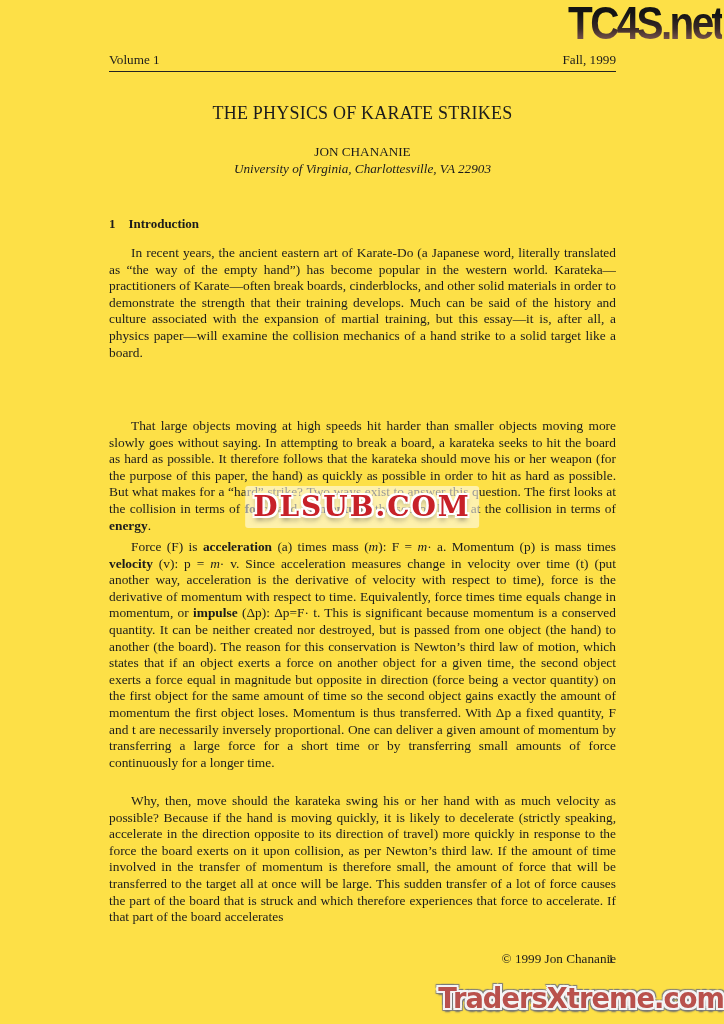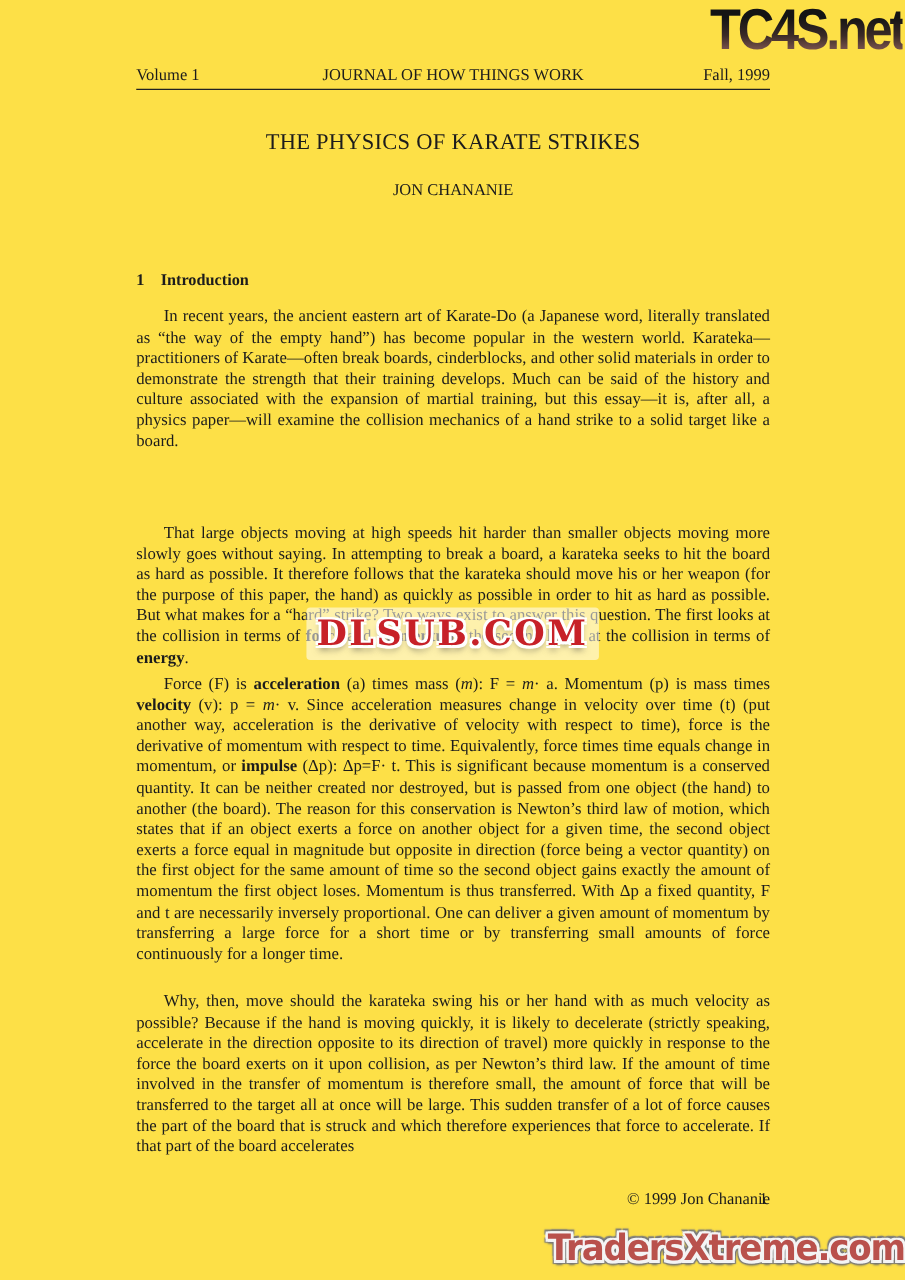--- a/index.html
+++ b/index.html
@@ -111,26 +111,26 @@
 </style>
 </head>
 <body>
 
 <div class="page">
 
   <div class="wm-tc4s">TC4S.net</div>
 
   <div class="header">
     <span>Volume 1</span>
-    <span class="center">JOURNAL OF HOW THINGS WORK</span>
     <span>Fall, 1999</span>
   </div>
 
   <div class="title">THE PHYSICS OF KARATE STRIKES</div>
   <div class="author">JON CHANANIE</div>
+  <div class="affiliation">University of Virginia, Charlottesville, VA 22903</div>
 
   <div class="sec-heading h1">
     <span class="num">1</span><span>Introduction</span>
   </div>
 
   <p class="par p1"><span>In recent years, the ancient eastern art of Karate-Do (a Japanese word, literally translated as “the way of the empty hand”) has become popular in the western world. Karateka—practitioners of Karate—often break boards, cinderblocks, and other solid materials in order to demonstrate the strength that their training develops. Much can be said of the history and culture associated with the expansion of martial training, but this essay—it is, after all, a physics paper—will examine the collision mechanics of a hand strike to a solid target like a board.</span></p>
 
 
   <p class="par p2"><span>That large objects moving at high speeds hit harder than smaller objects moving more slowly goes without saying. In attempting to break a board, a karateka seeks to hit the board as hard as possible. It therefore follows that the karateka should move his or her weapon (for the purpose of this paper, the hand) as quickly as possible in order to hit as hard as possible. But what makes for a “hard” strike? Two ways exist to answer this question. The first looks at the collision in terms of </span><span class="b">force</span><span> and </span><span class="b">momentum</span><span>; the second looks at the collision in terms of </span><span class="b">energy</span><span>.</span></p>
   <p class="par p3"><span>Force (F) is </span><span class="b">acceleration</span><span> (a) times mass (</span><span class="i">m</span><span>): F = </span><span class="i">m</span><span>· a. Momentum (p) is mass times </span><span class="b">velocity</span><span> (v): p = </span><span class="i">m</span><span>· v. Since acceleration measures change in velocity over time (t) (put another way, acceleration is the derivative of velocity with respect to time), force is the derivative of momentum with respect to time. Equivalently, force times time equals change in momentum, or </span><span class="b">impulse</span><span> (Δp): Δp=F· t. This is significant because momentum is a conserved quantity. It can be neither created nor destroyed, but is passed from one object (the hand) to another (the board). The reason for this conservation is Newton’s third law of motion, which states that if an object exerts a force on another object for a given time, the second object exerts a force equal in magnitude but opposite in direction (force being a vector quantity) on the first object for the same amount of time so the second object gains exactly the amount of momentum the first object loses. Momentum is thus transferred. With Δp a fixed quantity, F and t are necessarily inversely proportional. One can deliver a given amount of momentum by transferring a large force for a short time or by transferring small amounts of force continuously for a longer time.</span></p>

